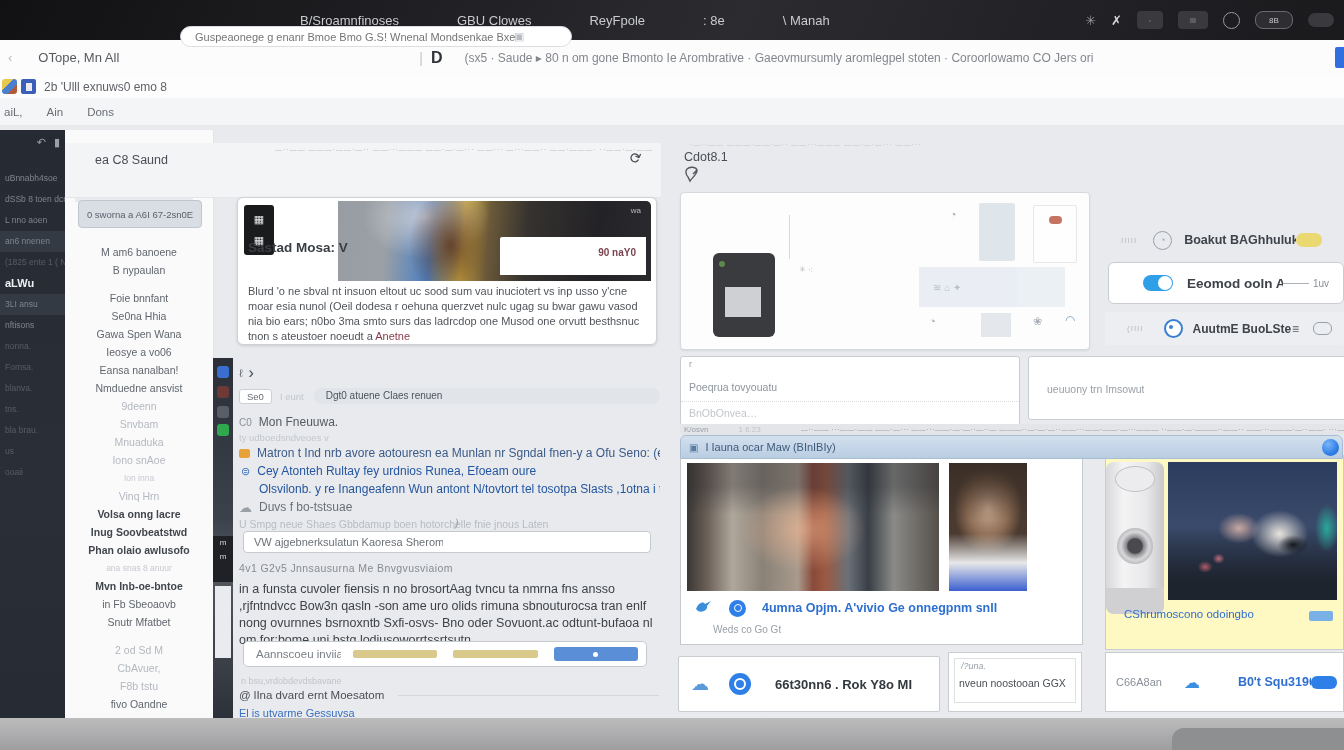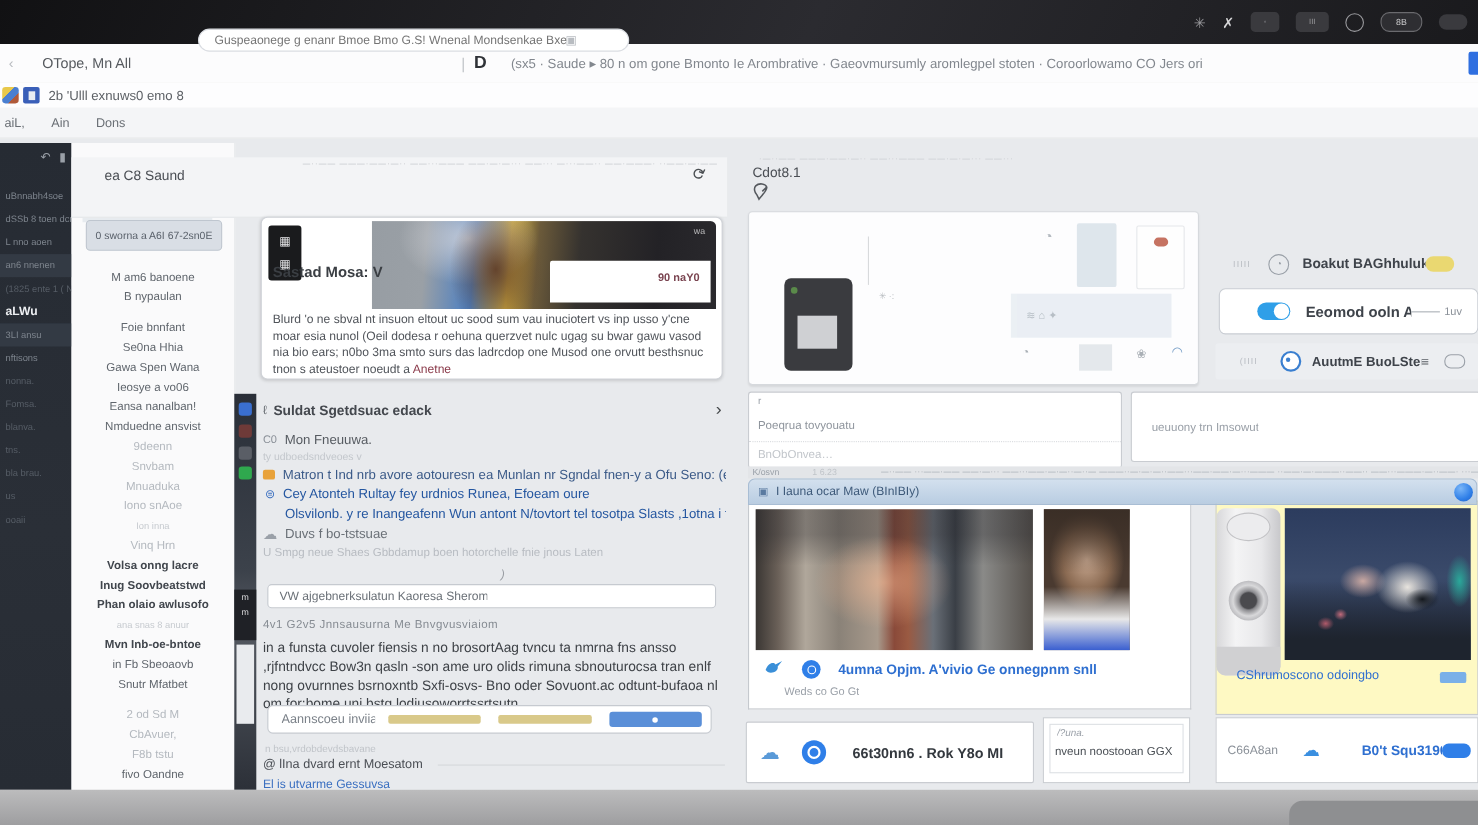--- a/index.html
+++ b/index.html
@@ -293,20 +293,27 @@
     background:linear-gradient(180deg,#bcbcbd,#9e9ea0);}
   .footer-tab{position:absolute;right:0;bottom:0;width:172px;height:22px;background:#8e8f91;
     border-radius:12px 0 0 0;}
 </style>
 </head>
 <body>
 
 <div class="screen">
 
   <div class="menubar">
+    <div class="mb-items">
+      <span class="mb-item">B/Sroamnfinoses</span>
+      <span class="mb-item">GBU Clowes</span>
+      <span class="mb-item">ReyFpole</span>
+      <span class="mb-item">: 8e</span>
+      <span class="mb-item">\ Manah</span>
+    </div>
     <div class="mb-status">
       <span class="st-glyph">✳</span>
       <span class="st-glyph" style="color:#d8d8da">✗</span>
       <span class="st-btn">◦</span>
       <span class="st-btn" style="width:30px">III</span>
       <span class="st-circle"></span>
       <span class="st-pill">8B</span>
       <span class="st-blob"></span>
     </div>
   </div>
@@ -425,22 +432,26 @@
     <div class="hero-title nw">Sastad Mosa: V</div>
     <div class="hero-body">
       <span>Blurd 'o ne sbval nt insuon eltout uc sood  sum vau inuciotert vs inp usso y'cne moar esia nunol (Oeil dodesa r oehuna querzvet nulc ugag su bwar gawu vasod nia bio ears;  n0bo  3ma  smto surs das ladrcdop one  Musod one orvutt besthsnuc tnon s ateustoer noeudt a</span>
       <span class="hero-link">Anetne</span>
     </div>
   </div>
 
   <div class="sec1">
     <div class="sec1-head">
       <span class="sec1-pre">ℓ</span>
-      <span class="sec1-title nw">Suldat Sgetdsuac  edack</span>
       <span class="sec1-chev">›</span>
+    </div>
+    <div class="tabrow">
+      <span class="tab-small">Se0</span>
+      <span class="tab-faint">I eunt</span>
+      <span class="tab-pill nw">Dgt0 atuene Claes renuen</span>
     </div>
     <div class="lrow r1">
       <span class="ic">C0</span>
       <span class="nw">Mon Fneuuwa.</span>
     </div>
     <div class="lrow r2">
       <span class="nw">ty udboedsndveoes v</span>
     </div>
     <div class="lrow r3">
       <span class="ic dot-or"></span>

